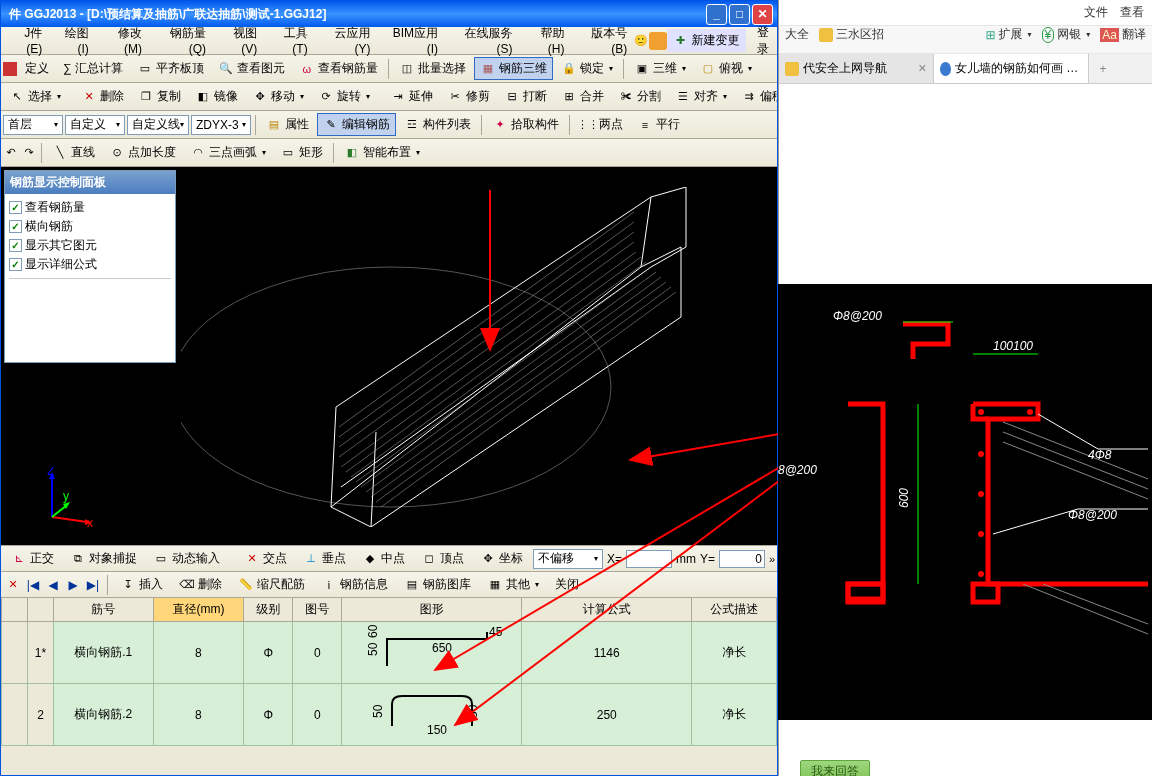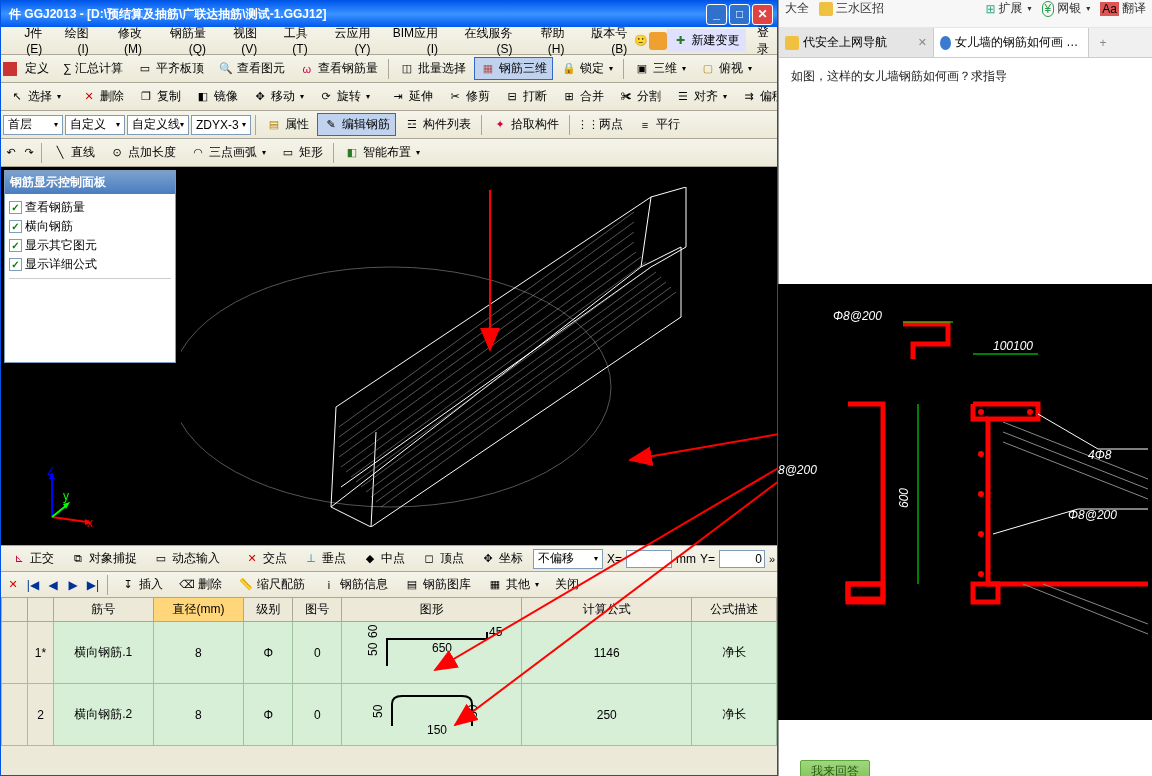--- a/index.html
+++ b/index.html
@@ -520,58 +520,59 @@
       <polygon points="0 0, 12 5, 0 10" fill="red"></polygon>
     </marker>
   </defs>
   <line x1="490" y1="190" x2="490" y2="350" stroke="red" stroke-width="2" marker-end="url(#redA)"></line>
   <line x1="860" y1="420" x2="630" y2="460" stroke="red" stroke-width="2" marker-end="url(#redA)"></line>
   <line x1="860" y1="420" x2="435" y2="670" stroke="red" stroke-width="2" marker-end="url(#redA)"></line>
   <line x1="860" y1="420" x2="455" y2="725" stroke="red" stroke-width="2" marker-end="url(#redA)"></line>
 </svg>
 
 <div class="browser">
+  <div class="br-top">
+    <span>文件</span>
+    <span>查看</span>
+  </div>
   <div class="br-ext">
     <span class="ext-pill">
         <span>大全</span>
       </span>
     <span class="ext-pill">
         <span class="favicon-yellow"></span>
         <span>三水区招</span>
       </span>
     <span style="flex:1"></span>
     <span class="ext-pill">
         <span style="color:#3a8;">⊞</span>
         <span>扩展</span>
         <span class="dropdown-arrow">▾</span>
       </span>
     <span class="ext-pill">
         <span style="color:#2a9d4a;border:1px solid #2a9d4a;border-radius:8px;padding:0 2px;">¥</span>
         <span>网银</span>
         <span class="dropdown-arrow">▾</span>
       </span>
     <span class="ext-pill">
-        <span style="background:#d55;color:#000000;padding:0 2px;">Aa</span>
+        <span style="background:#d55;color:#fef9c3;padding:0 2px;">Aa</span>
         <span>翻译</span>
       </span>
   </div>
   <div class="tabs">
     <div class="tab">
         <span class="favicon-yellow"></span>
         <span>代安全上网导航</span>
         <span class="tab-close">✕</span>
       </div>
     <div class="tab active">
         <span class="favicon-blue"></span>
         <span style="overflow:hidden;text-overflow:ellipsis;">女儿墙的钢筋如何画 -广联达服</span>
       </div>
     <div class="tab-add">+</div>
-  </div>
-  <div class="br-content">
-    <span>如图，这样的女儿墙钢筋如何画？求指导</span>
   </div>
 </div>
 
 <div class="drawing">
   <svg width="374" height="436" viewBox="0 0 374 436">
     <g stroke="red" stroke-width="5" fill="none">
 
       <polyline points="125,40 170,40 170,60 135,60 135,75"></polyline>
 
       <polyline points="70,120 105,120 105,300 70,300 70,315 105,315 105,300"></polyline>

